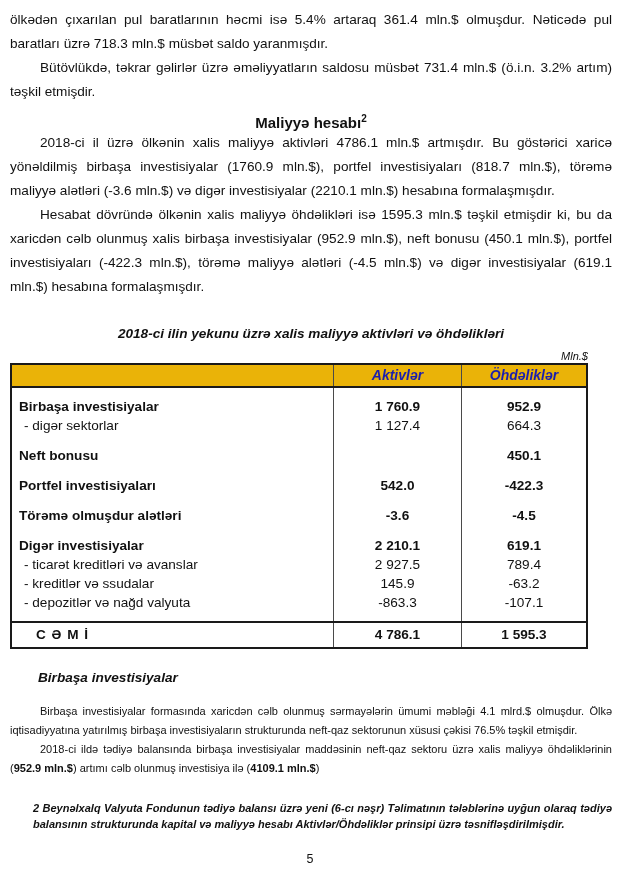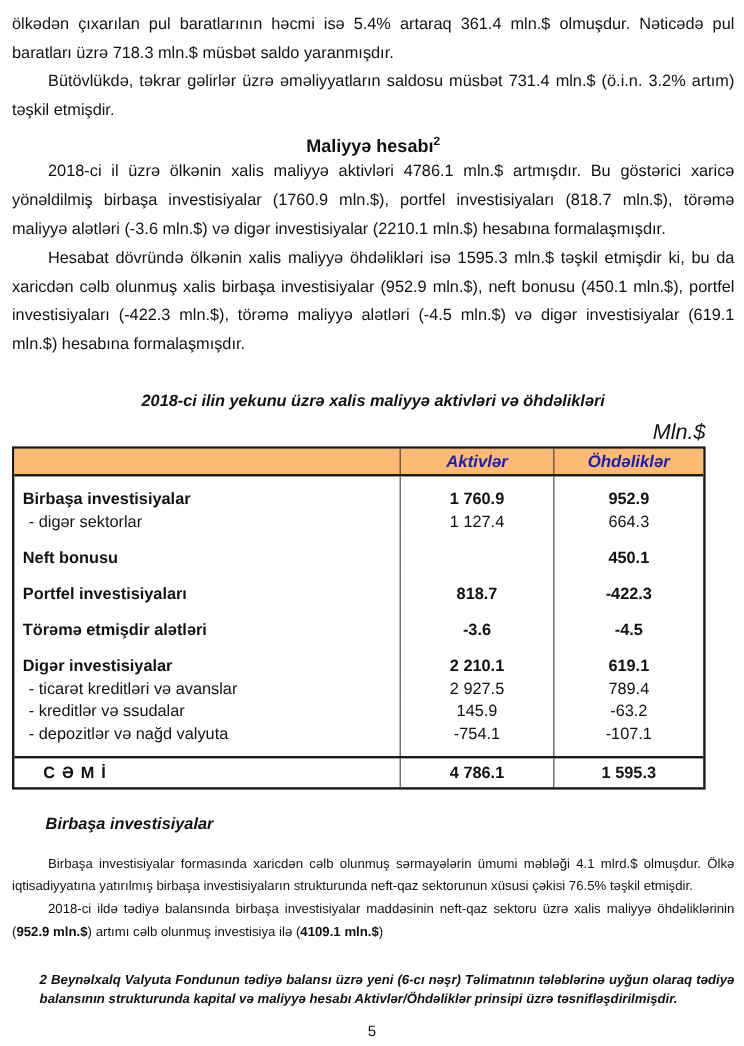--- a/index.html
+++ b/index.html
@@ -42,21 +42,21 @@
   h1.main-heading sup { font-size: 10px; }
 
   .table-title {
     font-size: 13.6px;
     font-weight: bold;
     font-style: italic;
     text-align: center;
     margin: 27px 0 0 0;
   }
   .unit-note {
-    font-size: 18px;
+    font-size: 11px;
     font-style: italic;
     text-align: right;
     width: 578px;
     margin-top: 9px;
     margin-bottom: 1px;
   }
 
   
   .fin-table {
     width: 578px;
@@ -126,21 +126,21 @@
 
   <h1 class="main-heading"><span>Maliyyə hesabı</span><sup>2</sup></h1>
 
   <p class="para indent">2018-ci il üzrə ölkənin xalis maliyyə aktivləri 4786.1 mln.$ artmışdır. Bu göstərici xaricə yönəldilmiş birbaşa investisiyalar (1760.9 mln.$), portfel investisiyaları (818.7 mln.$), törəmə maliyyə alətləri (-3.6 mln.$) və digər investisiyalar (2210.1 mln.$) hesabına formalaşmışdır.</p>
   <p class="para indent">Hesabat dövründə ölkənin xalis maliyyə öhdəlikləri isə 1595.3 mln.$ təşkil etmişdir ki, bu da xaricdən cəlb olunmuş xalis birbaşa investisiyalar (952.9 mln.$), neft bonusu (450.1 mln.$), portfel investisiyaları (-422.3 mln.$), törəmə maliyyə alətləri (-4.5 mln.$) və digər investisiyalar (619.1 mln.$) hesabına formalaşmışdır.</p>
 
   <div class="table-title">2018-ci ilin yekunu üzrə xalis maliyyə aktivləri və öhdəlikləri</div>
   <div class="unit-note">Mln.$</div>
 
   <div class="fin-table">
-    <div class="trow thead" style="background: #fdba74;">
+    <div class="trow thead" style="background: #eab308;">
       <div class="cell c1" style="color: rgb(27, 31, 174);"></div>
       <div class="cell c2" style="color: rgb(27, 31, 174);">Aktivlər</div>
       <div class="cell c3" style="color: rgb(27, 31, 174);">Öhdəliklər</div>
     </div>
 
     <div id="table-body">
         <div class="trow row-gap-sm">
           <div class="cell c1"></div>
           <div class="cell c2"></div>
           <div class="cell c3"></div>
@@ -165,30 +165,30 @@
           <div class="cell c2"></div>
           <div class="cell c3">450.1</div>
         </div>
         <div class="trow row-gap">
           <div class="cell c1"></div>
           <div class="cell c2"></div>
           <div class="cell c3"></div>
         </div>
         <div class="trow row-group">
           <div class="cell c1">Portfel investisiyaları</div>
-          <div class="cell c2">818.7</div>
+          <div class="cell c2">542.0</div>
           <div class="cell c3">-422.3</div>
         </div>
         <div class="trow row-gap">
           <div class="cell c1"></div>
           <div class="cell c2"></div>
           <div class="cell c3"></div>
         </div>
         <div class="trow row-group">
-          <div class="cell c1">Törəmə etmişdir alətləri</div>
+          <div class="cell c1">Törəmə olmuşdur alətləri</div>
           <div class="cell c2">-3.6</div>
           <div class="cell c3">-4.5</div>
         </div>
         <div class="trow row-gap">
           <div class="cell c1"></div>
           <div class="cell c2"></div>
           <div class="cell c3"></div>
         </div>
         <div class="trow row-group">
           <div class="cell c1">Digər investisiyalar</div>
@@ -200,21 +200,21 @@
           <div class="cell c2">2 927.5</div>
           <div class="cell c3">789.4</div>
         </div>
         <div class="trow row-sub">
           <div class="cell c1">- kreditlər və ssudalar</div>
           <div class="cell c2">145.9</div>
           <div class="cell c3">-63.2</div>
         </div>
         <div class="trow row-sub">
           <div class="cell c1">- depozitlər və nağd valyuta</div>
-          <div class="cell c2">-754.1</div>
+          <div class="cell c2">-863.3</div>
           <div class="cell c3">-107.1</div>
         </div>
         <div class="trow row-gap-sm">
           <div class="cell c1"></div>
           <div class="cell c2"></div>
           <div class="cell c3"></div>
         </div>
       </div>
 
     <div class="trow row-total">

